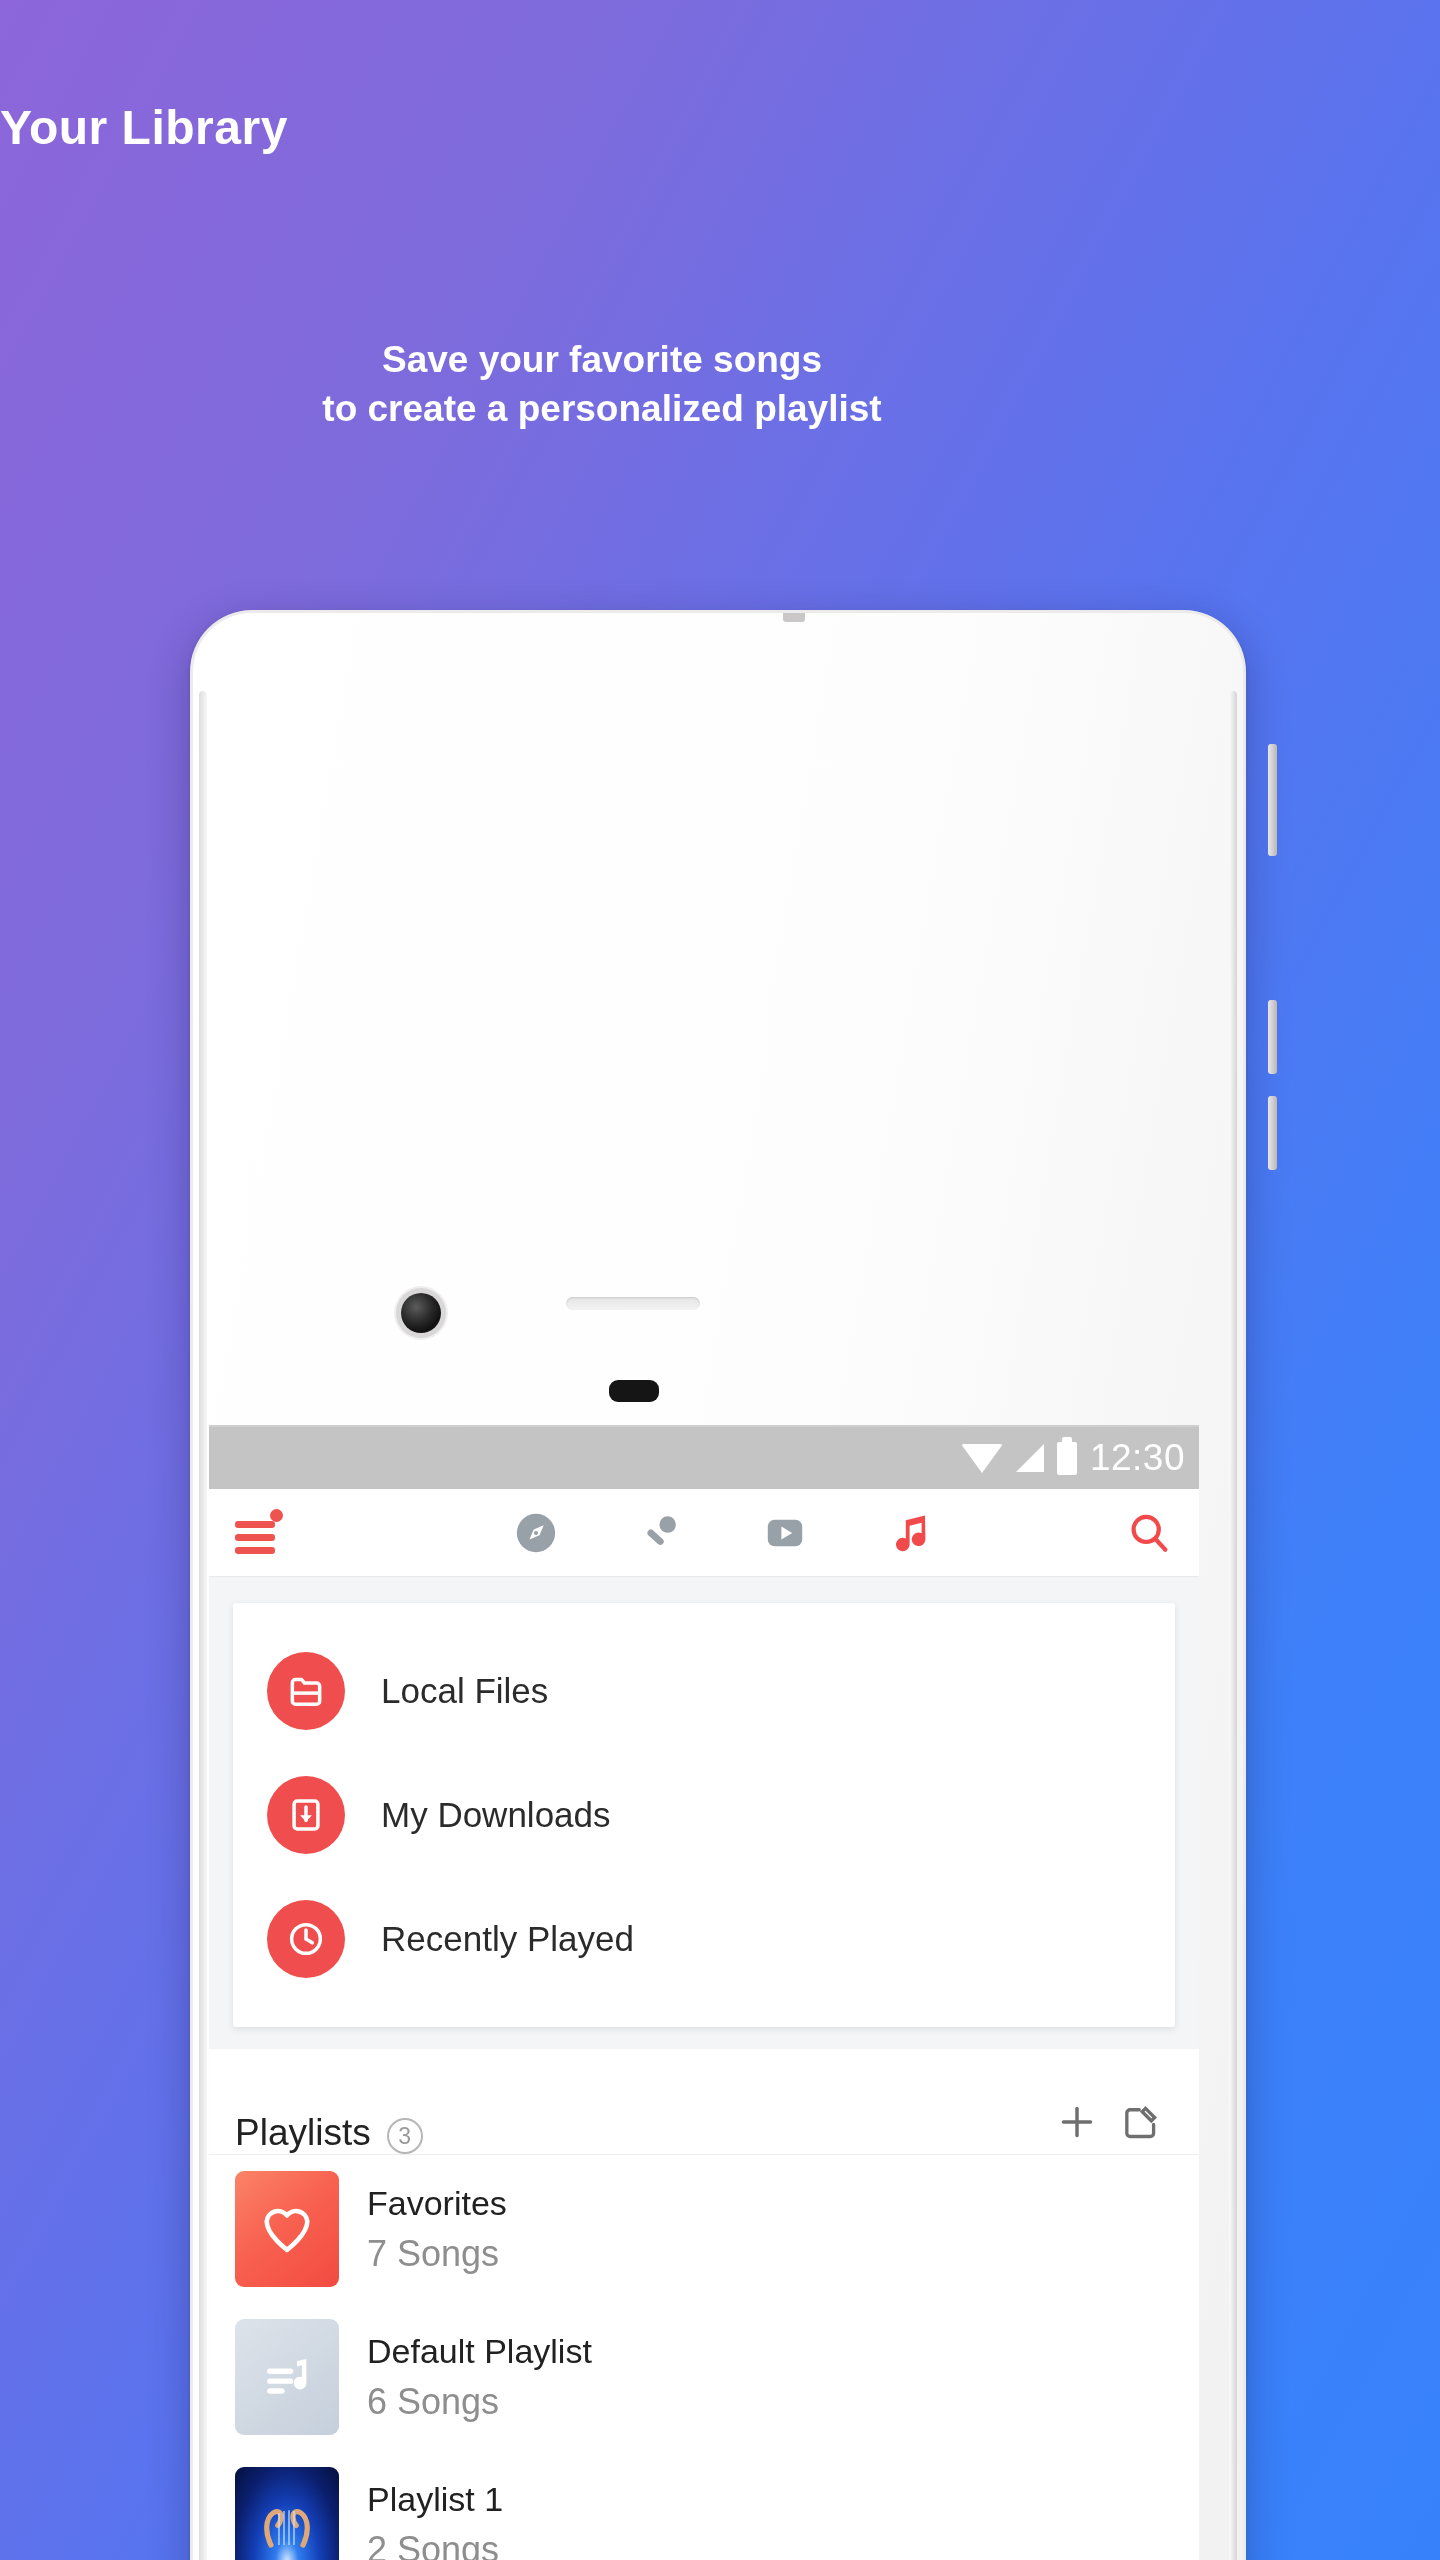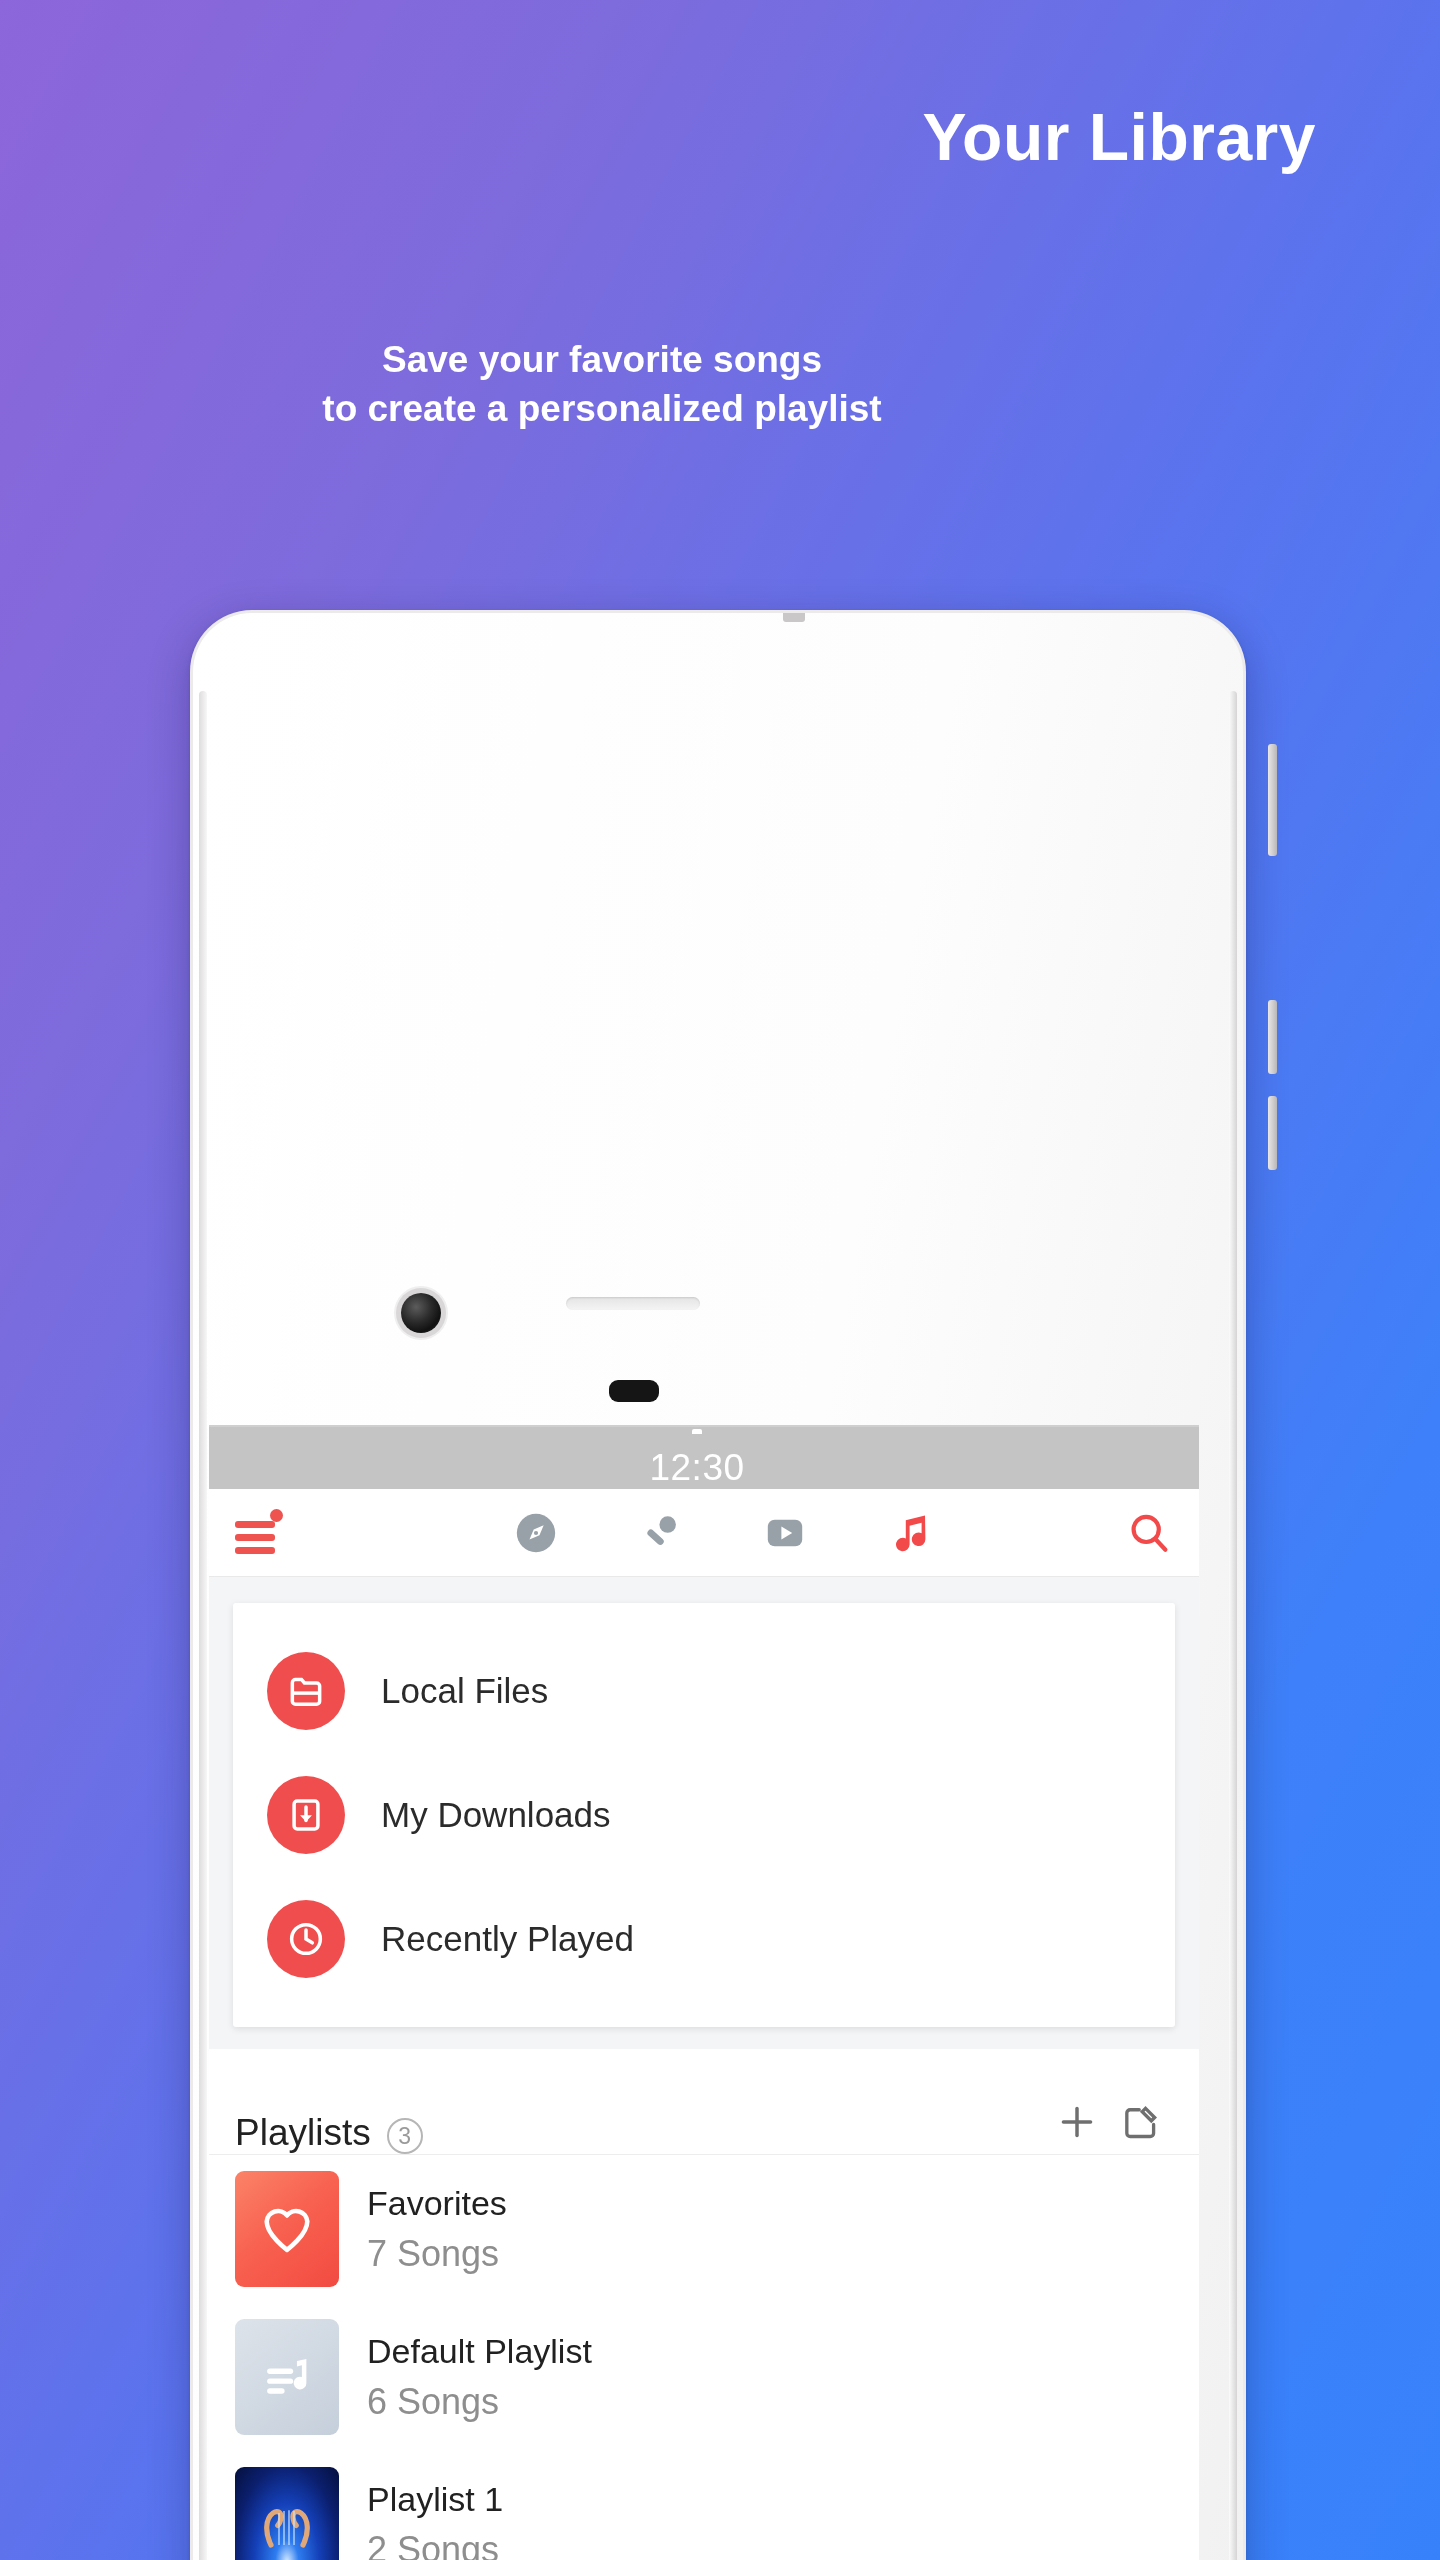--- a/index.html
+++ b/index.html
@@ -11,23 +11,23 @@
   .stage {
     position: relative;
     width: 1440px; height: 2560px;
     background: linear-gradient(118deg, #8C66DA 0%, #7E6BDC 22%, #5A73EE 52%, #3E80F9 78%, #3782FB 100%);
     overflow: hidden;
   }
 
   
   .promo-title {
     position: absolute; top: 100px; left: 0; width: 1316px;
-    text-align: right;
+    text-align: left;
     color: #ffffff;
-    font-size: 66px; font-weight: bold;
+    font-size: 48px; font-weight: bold;
     letter-spacing: 0.5px;
     line-height: 1.15;
   }
   .promo-sub {
     position: absolute; top: 336px; left: 0; width: 1204px;
     text-align: center; color: #ffffff;
     font-size: 37px; font-weight: bold;
     line-height: 1.32;
   }
   .promo-sub span { display: block; }
@@ -93,21 +93,21 @@
     width: 990px; height: 1745px;
     background: #f5f6f7;
     overflow: hidden;
     border-top: 2px solid #cfcfcf;
   }
 
   
   .statusbar {
     height: 62px; background: #c4c4c4;
     display: flex; align-items: center; justify-content: flex-end;
-    padding-right: 14px; gap: 13px; flex-direction: column;
+    padding-right: 14px; gap: 13px;
   }
   .ic-wifi {
     width: 0; height: 0;
     border-left: 21px solid transparent; border-right: 21px solid transparent;
     border-top: 29px solid #ffffff;
     border-radius: 3px;
   }
   .ic-signal {
     width: 0; height: 0;
     border-left: 28px solid transparent; border-bottom: 28px solid #ffffff;

